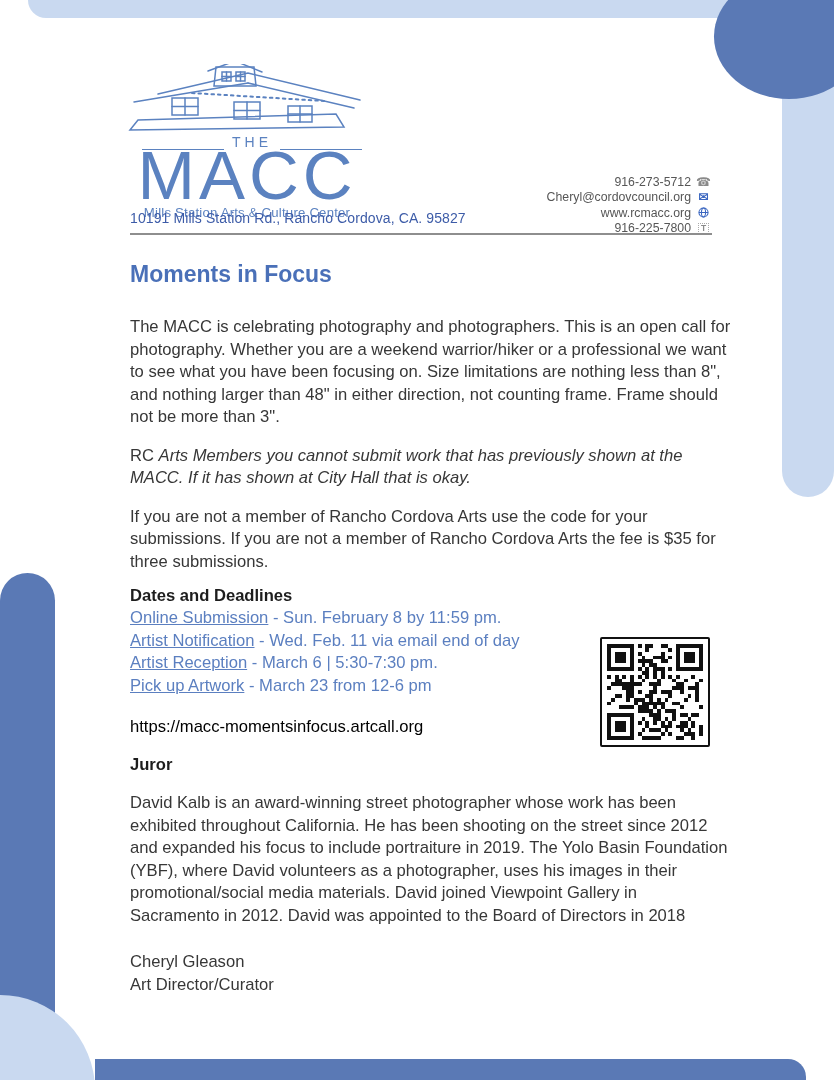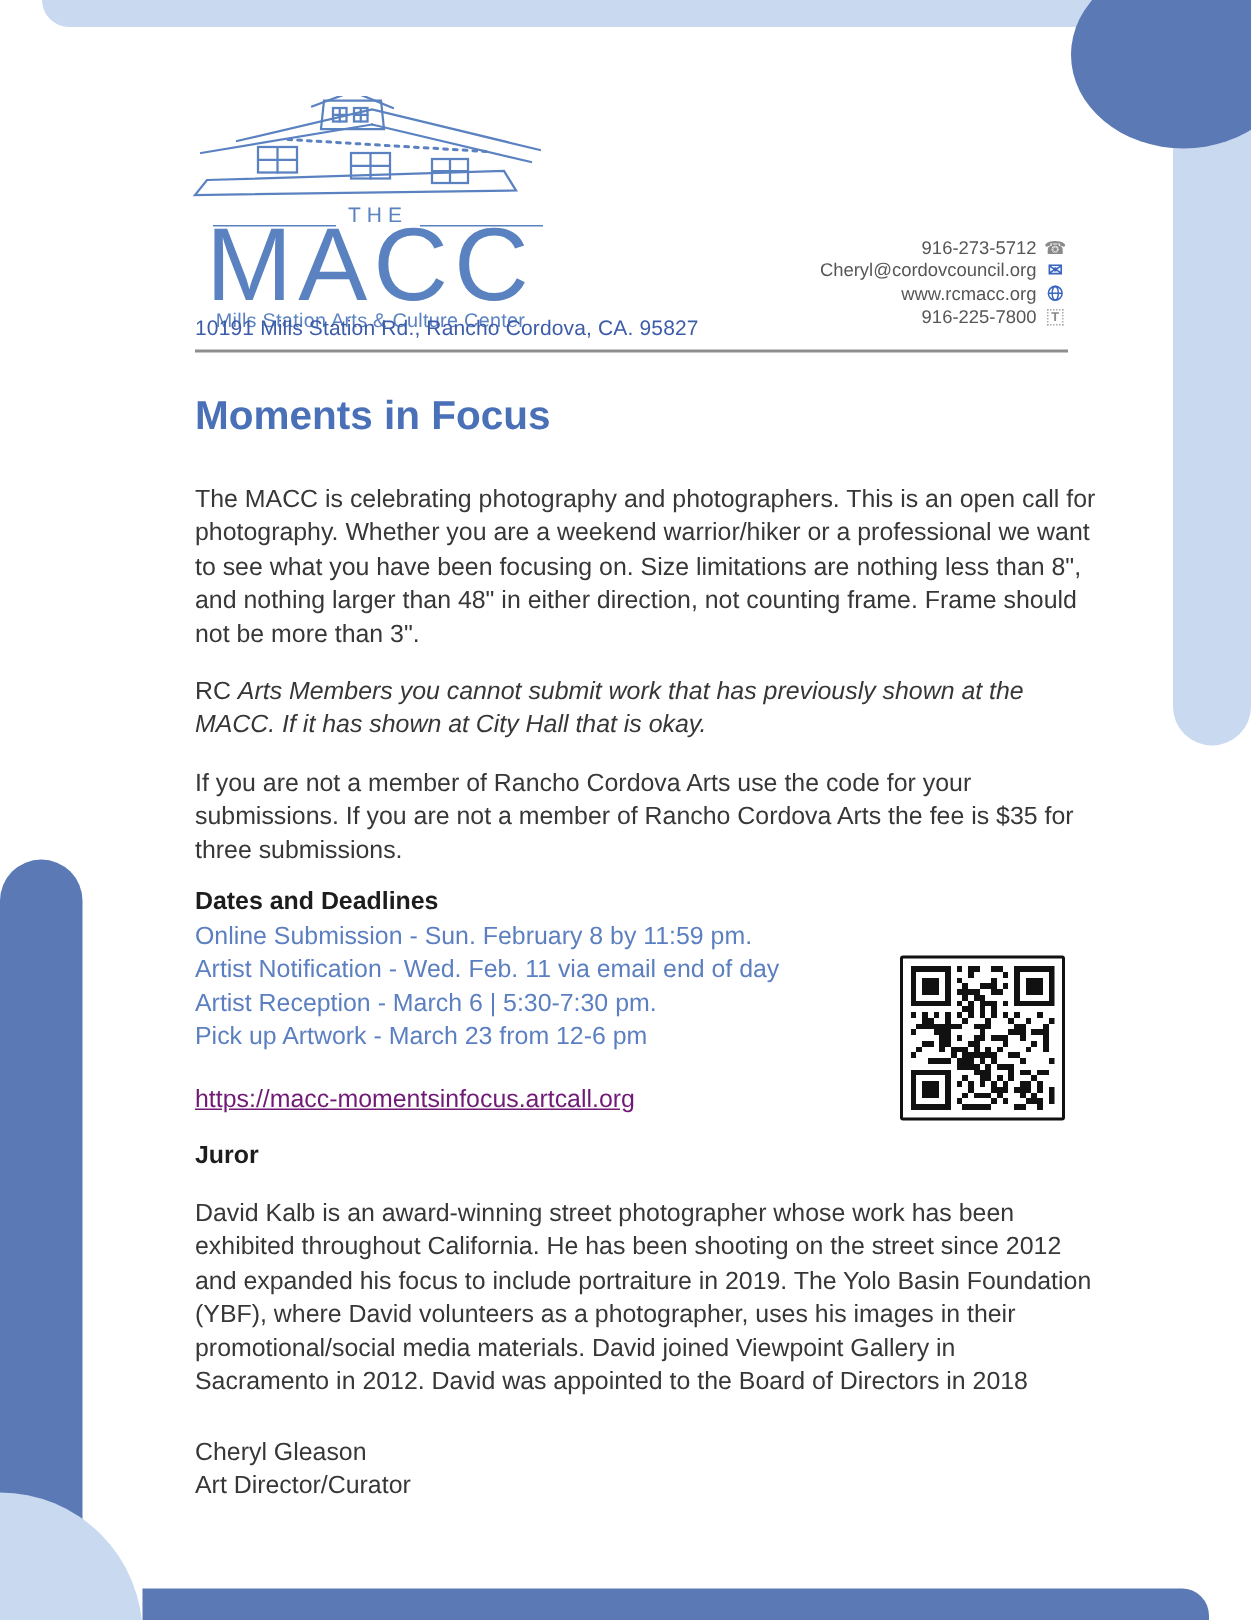--- a/index.html
+++ b/index.html
@@ -45,46 +45,46 @@
   .logo-the-row { display:flex; align-items:flex-end; gap:8px; margin:-4px 4px 0 14px; }
   .logo-the-row .rule { flex:1; height:0; border-top:1.6px solid #5b82c0; }
   .logo-the { font-size:14px; letter-spacing:4px; font-weight:400; }
   .logo-name { font-size:69px; line-height:52px; font-weight:500; letter-spacing:4px; }
   .logo-subtitle { font-size:13.2px; letter-spacing:0.2px; margin-top:3px; }
   .address-line {
     position:absolute; left:130px; top:210px; z-index:3;
     font-size:14px; font-weight:400; color:#3d5ca8; letter-spacing:0.1px;
   }
   .contact-block {
-    position:absolute; top:157px; right:124px; z-index:3;
+    position:absolute; top:174px; right:124px; z-index:3;
     font-size:12.3px; color:#565656; text-align:right;
   }
   .contact-row { display:flex; justify-content:flex-end; align-items:center; gap:6px; height:15.5px; }
   .contact-row .ico { width:13px; display:inline-flex; justify-content:center; align-items:center; }
   .ico-phone { color:#8a8a8a; font-size:12px; }
   .ico-mail  { color:#3a66c0; font-size:12px; font-weight:700; }
   .ico-tty   { font-size:8.5px; font-weight:700; color:#8a8a8a; border:1px dotted #aaaaaa; padding:0 2px; line-height:9px; }
   .divider {
     position:absolute; left:130px; top:233px; width:582px; height:2px;
     background:#8e8e8e; z-index:3;
   }
   
   .content {
     position:absolute; left:130px; top:259px; width:601px; z-index:3;
     font-size:16.6px; line-height:1.355; color:#373737;
   }
   .date-line { color:#4f74b8; font-size:17px; margin-bottom:27px; }
-  .doc-title { color:#4a70b8; font-size:27px; font-weight:700; margin-bottom:26px; }
+  .doc-title { color:#4a70b8; font-size:23px; font-weight:700; margin-bottom:26px; }
   .para { margin-bottom:12px;margin-top:16px; }
   .italic { font-style:italic; }
   .section-heading { font-weight:700; color:#1d1d1d; margin-top:3px; }
   .deadline-line { color:#5b7fc0; }
-  .deadline-line a { color:#5b7fc0; cursor:pointer; }
+  .deadline-line a { color:#5b7fc0; text-decoration:underline; cursor:pointer; }
   .url-line { margin-top:19px; margin-bottom:15px; }
-  .url-line a { color:#701a75; text-decoration:underline; cursor:pointer;text-align:center; }
+  .url-line a { color:#000000; cursor:pointer;text-align:center; }
   .juror-bio { margin-bottom:0; }
   .signature { margin-top:24px; }
   
   .qr-box {
     position:absolute; left:600px; top:637px; width:110px; height:110px;
     border:2px solid #111; border-radius:2px; background:#fff; z-index:3;
     display:flex; align-items:center; justify-content:center;
   }
 </style>
 </head>

